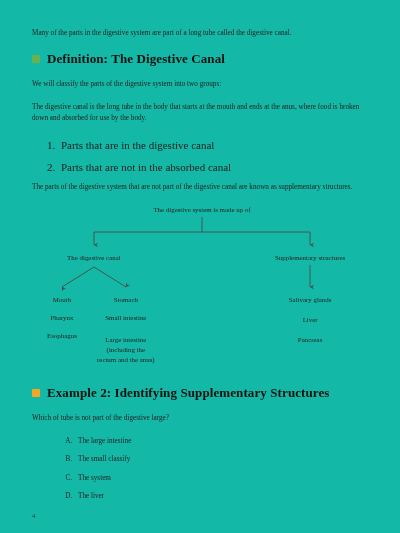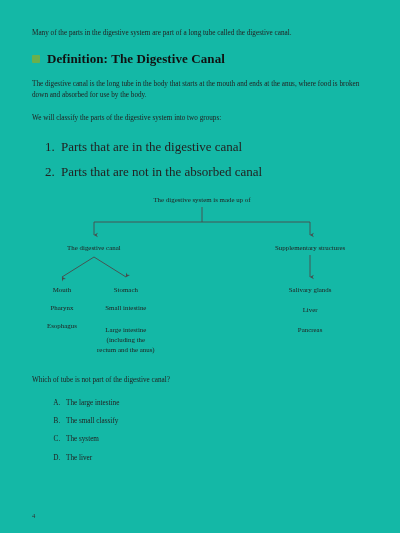--- a/index.html
+++ b/index.html
@@ -46,32 +46,32 @@
     flex: 0 0 auto;
     border-radius: 1px;
   }
   .callout-title {
     font-size: 13px;
     font-weight: bold;
     letter-spacing: 0.1px;
     color: #111;
   }
   ol.numlist {
-    margin: 0 0 13px 0;
+    margin: 0 0 6px 0;
     padding-left: 26px;
-    font-size: 13px;
+    font-size: 11px;
     line-height: 1.5;
   }
   ol.numlist li {
     margin-bottom: 6px;
     padding-left: 3px;
     color: #222;
   }
   ol.alphalist {
-    margin: 0;
+    margin: 12px;
     padding-left: 30px;
     font-size: 7.2px;
     line-height: 1.5;
     list-style-type: upper-alpha;
   }
   ol.alphalist li {
     margin-bottom: 7.5px;
     padding-left: 4px;
     color: #222;
   }
@@ -115,29 +115,30 @@
 <div class="page">
   <div class="content">
 
     <p class="para">Many of the parts in the digestive system are part of a long tube called the digestive canal.</p>
 
     <div class="callout">
       <span class="callout-swatch" style="background:#6ab04c;"></span>
       <span class="callout-title">Definition: The Digestive Canal</span>
     </div>
 
+    <p class="para">We will classify the parts of the digestive system into two groups:</p>
+
     <p class="para">The digestive canal is the long tube in the body that starts at the mouth and ends at the anus, where food is broken down and absorbed for use by the body.</p>
-
-    <p class="para">We will classify the parts of the digestive system into two groups:</p>
 
     <ol class="numlist">
       <li>Parts that are in the digestive canal</li>
       <li>Parts that are not in the absorbed canal</li>
     </ol>
 
+    <p class="para">The parts of the digestive system that are not part of the digestive canal are known as supplementary structures.</p>
 
     <div class="diagram">
       <svg viewBox="0 0 340 160" preserveAspectRatio="none">
         <defs>
           <marker id="arw" markerWidth="6" markerHeight="6" refX="3" refY="5" orient="auto" markerUnits="strokeWidth">
             <path d="M0.4,0.6 L3,5.2 L5.6,0.6 L3,2.2 Z" fill="#4a4a4a"></path>
           </marker>
         </defs>
         <g stroke="#4a4a4a" stroke-width="0.9" fill="none">
 
@@ -171,23 +172,27 @@
       <div class="dg-label" style="left:27.6%; top:140px;">(including the</div>
       <div class="dg-label" style="left:27.6%; top:150px;">rectum and the anus)</div>
 
       <div class="dg-label" style="left:81.8%; top:90px;">Salivary glands</div>
       <div class="dg-label" style="left:81.8%; top:110px;">Liver</div>
       <div class="dg-label" style="left:81.8%; top:130px;">Pancreas</div>
     </div>
 
     <div class="spacer-lg"></div>
 
+    <div class="callout">
+      <span class="callout-swatch" style="background:#f5a623;"></span>
+      <span class="callout-title">Example 2: Identifying Supplementary Structures</span>
+    </div>
 
     <p class="para">
-      <span>Which of tube is </span><b>not</b><span> part of the digestive canal?</span>
+      <span>Which of tube is </span><b>not</b><span> part of the digestive large?</span>
     </p>
 
     <ol class="alphalist">
       <li>The large intestine</li>
       <li>The small classify</li>
       <li>The system</li>
       <li>The liver</li>
     </ol>
 
   </div>

